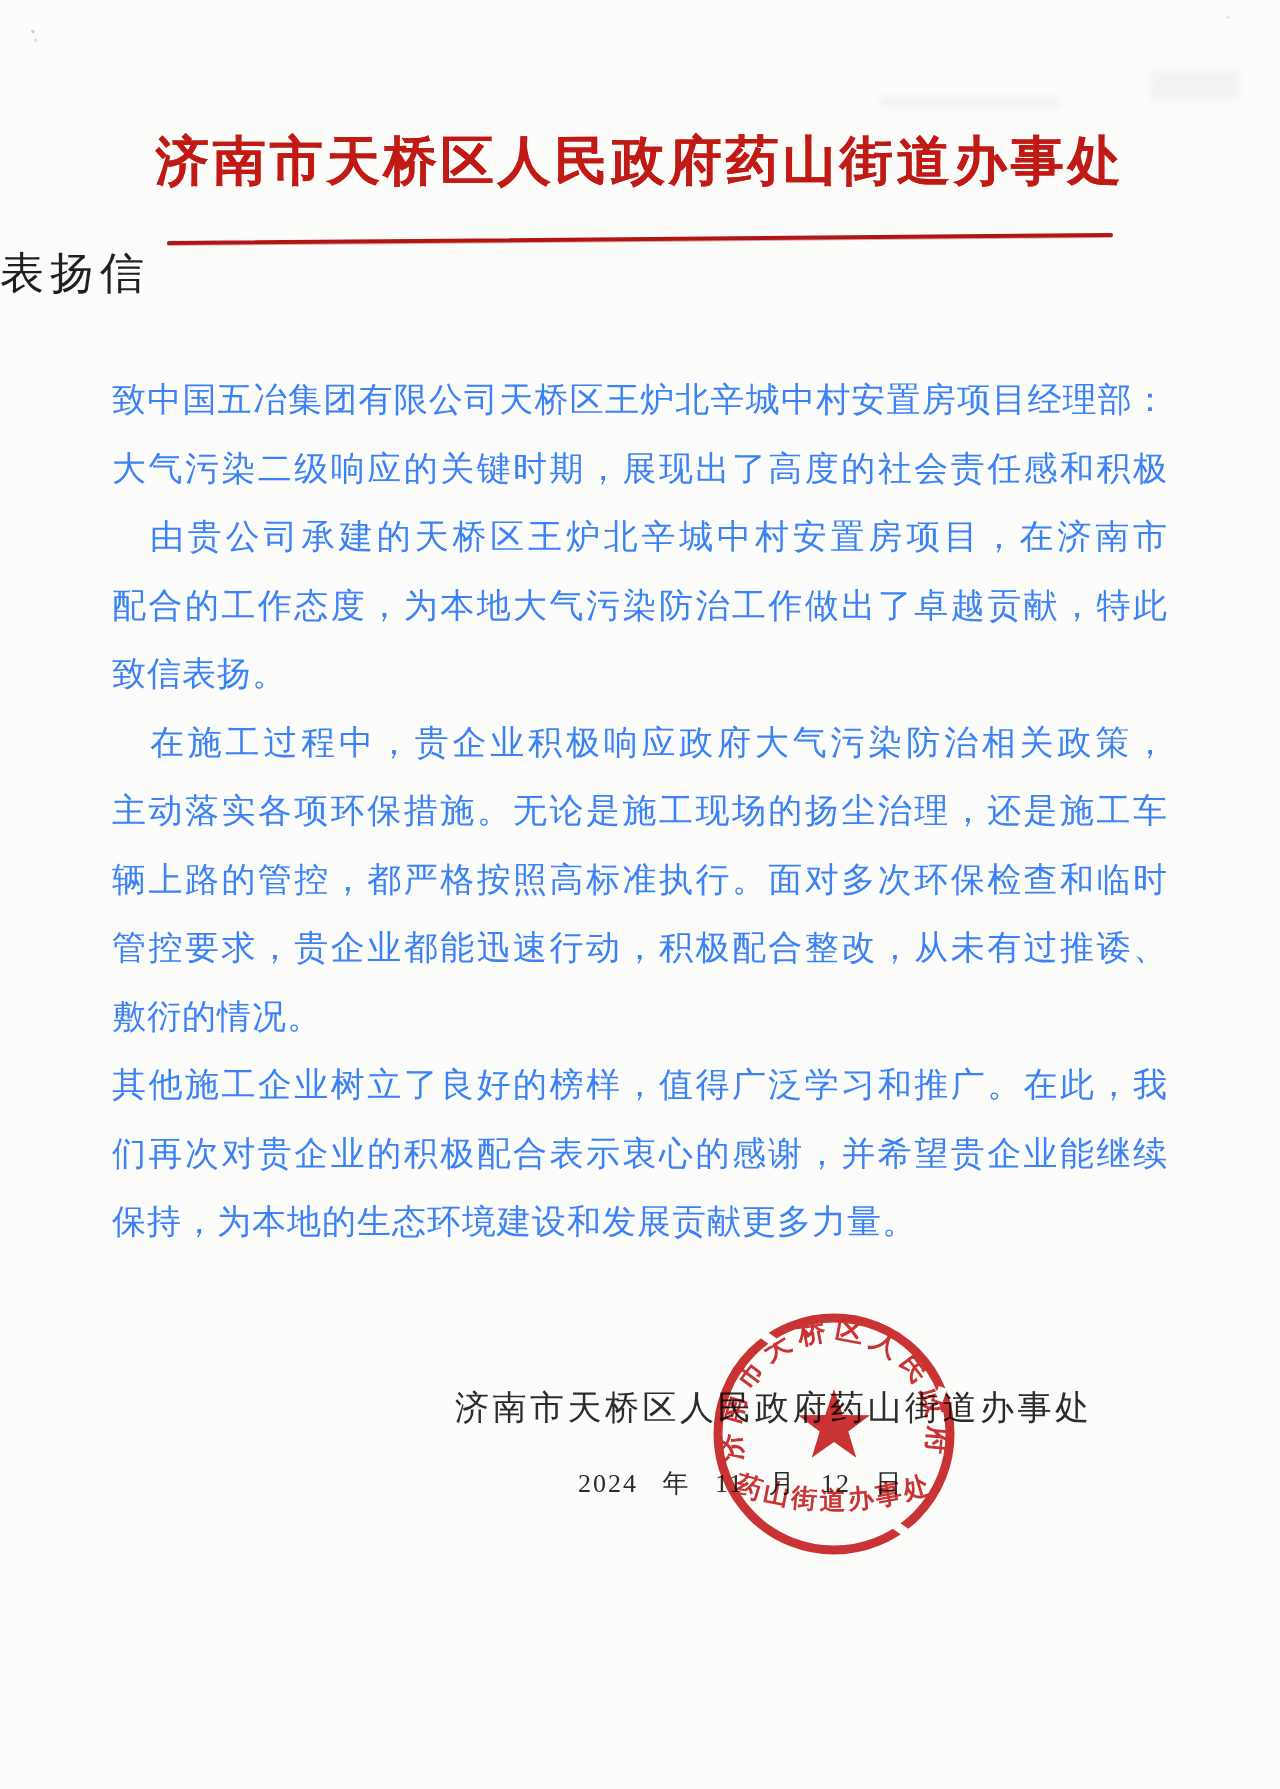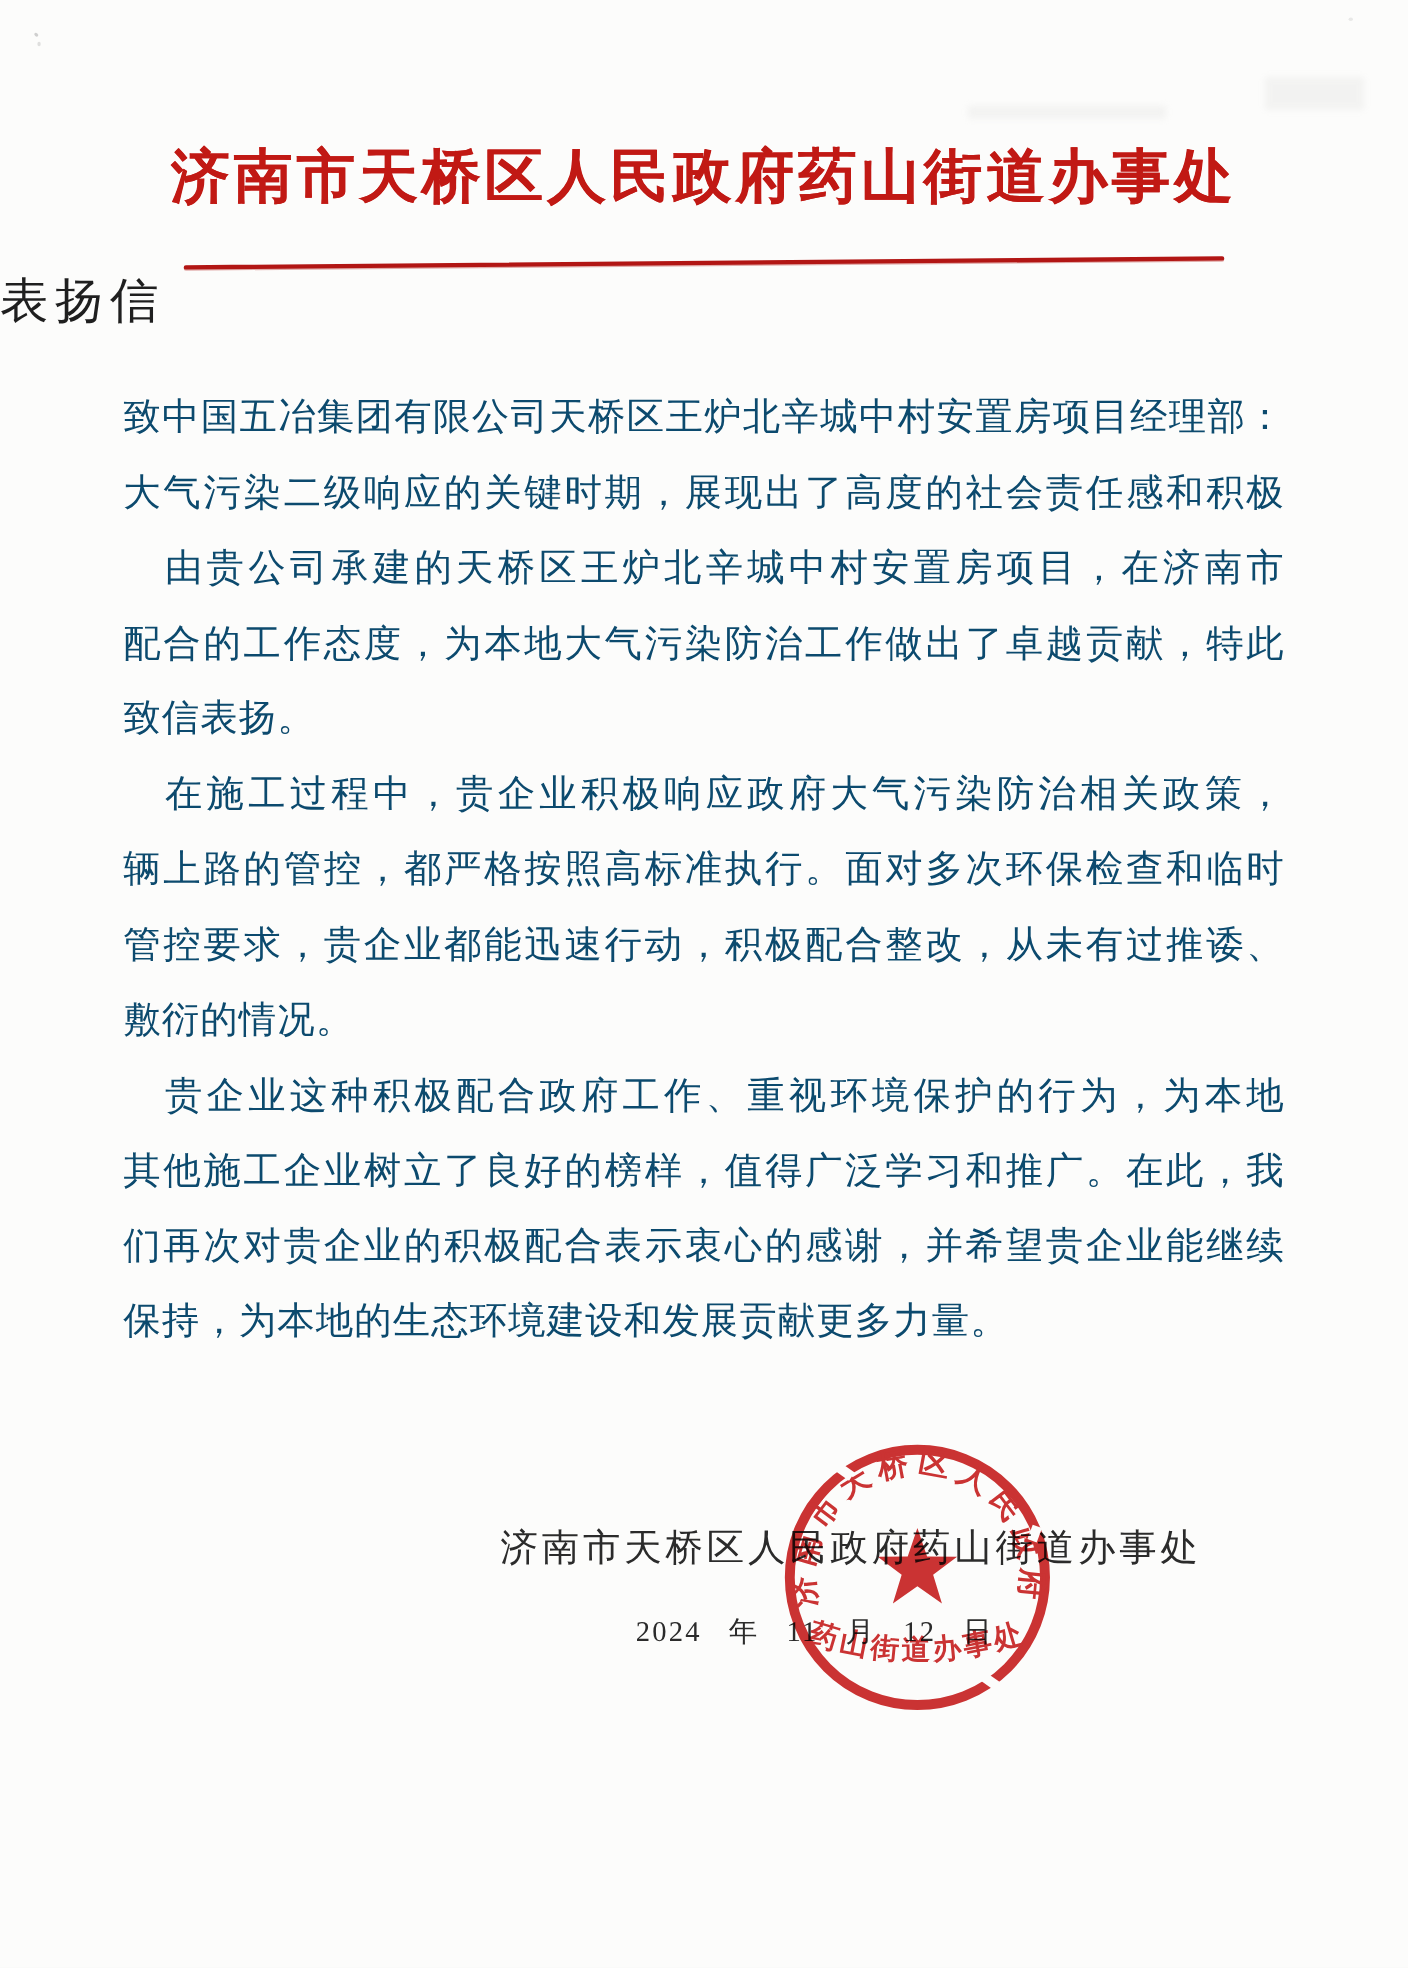--- a/index.html
+++ b/index.html
@@ -39,22 +39,22 @@
   }
   .doctitle{
     position:absolute;left:0;top:247px;right:138px;margin:0;
     text-align:left;
     font-size:44px;line-height:54px;font-weight:400;
     letter-spacing:6px;color:#1f1f1f;
   }
 
   
   .body{
-    position:absolute;left:112px;top:346px;width:1056px;
-    font-size:34px;color:#0c4a6e;
+    position:absolute;left:112px;top:366px;width:1056px;
+    font-size:34px;color:#3b82f6;
   }
   .ln{
     height:68.5px;line-height:68.5px;
     white-space:nowrap;
     letter-spacing:1px;
   }
   .just{text-align:justify;text-align-last:justify;white-space:normal;}
   .ind{text-indent:38px;}
 
   
@@ -93,24 +93,24 @@
   <div class="rule"></div>
   <h2 class="doctitle">表扬信</h2>
 
   <div class="body">
     <div class="ln just">致中国五冶集团有限公司天桥区王炉北辛城中村安置房项目经理部：</div>
     <div class="ln just">大气污染二级响应的关键时期，展现出了高度的社会责任感和积极</div>
     <div class="ln just ind">由贵公司承建的天桥区王炉北辛城中村安置房项目，在济南市</div>
     <div class="ln just">配合的工作态度，为本地大气污染防治工作做出了卓越贡献，特此</div>
     <div class="ln">致信表扬。</div>
     <div class="ln just ind">在施工过程中，贵企业积极响应政府大气污染防治相关政策，</div>
+    <div class="ln just">主动落实各项环保措施。无论是施工现场的扬尘治理，还是施工车</div>
     <div class="ln just">辆上路的管控，都严格按照高标准执行。面对多次环保检查和临时</div>
     <div class="ln just">管控要求，贵企业都能迅速行动，积极配合整改，从未有过推诿、</div>
     <div class="ln">敷衍的情况。</div>
-    <div class="ln just ind">贵企业这种积极配合政府工作、重视环境保护的行为，为本地</div>
     <div class="ln just">其他施工企业树立了良好的榜样，值得广泛学习和推广。在此，我</div>
     <div class="ln just">们再次对贵企业的积极配合表示衷心的感谢，并希望贵企业能继续</div>
     <div class="ln">保持，为本地的生态环境建设和发展贡献更多力量。</div>
   </div>
 
   <div class="sig">济南市天桥区人民政府药山街道办事处</div>
   <div class="date">2024 年 11 月 12 日</div>
 
   <svg class="stamp" width="254" height="254" viewBox="0 0 254 254" xmlns="http://www.w3.org/2000/svg">
     <circle class="ring" cx="127" cy="127" r="116" stroke-width="9"></circle>

